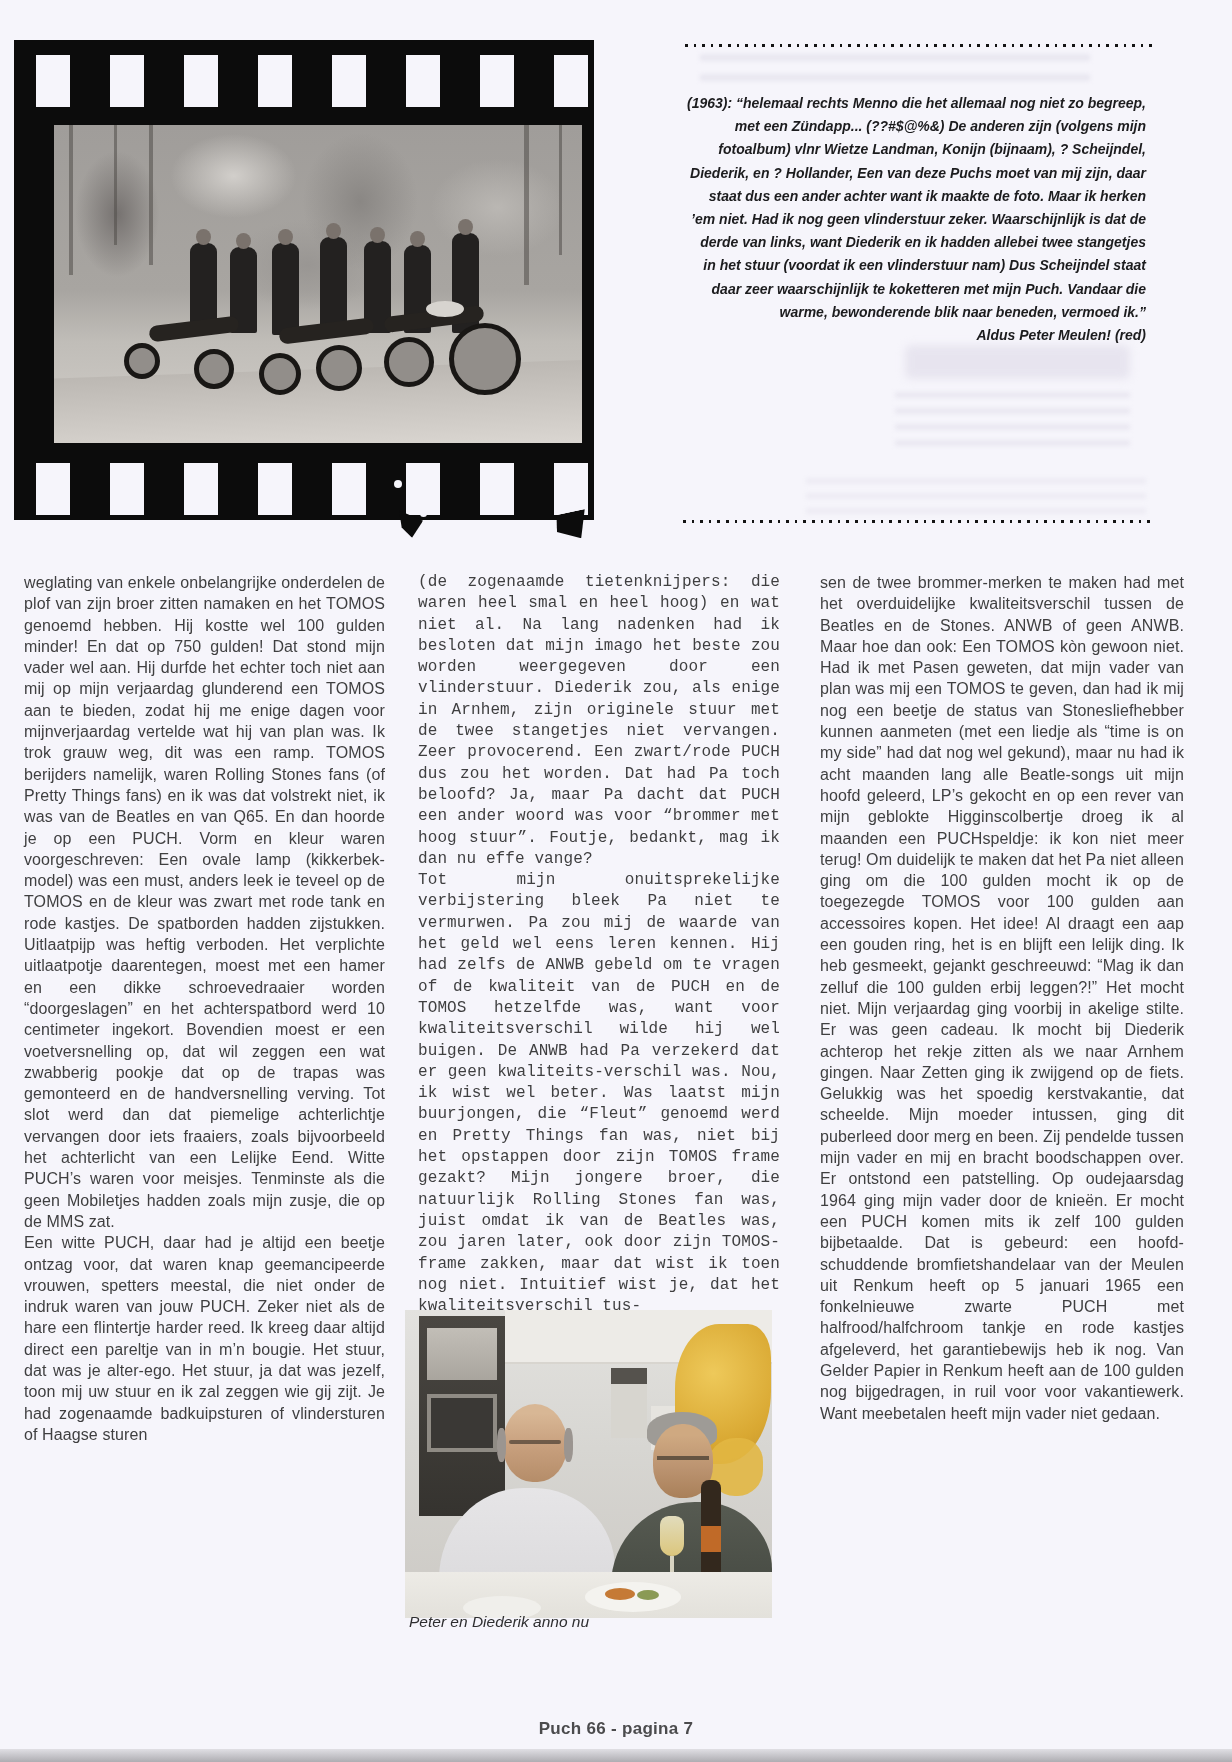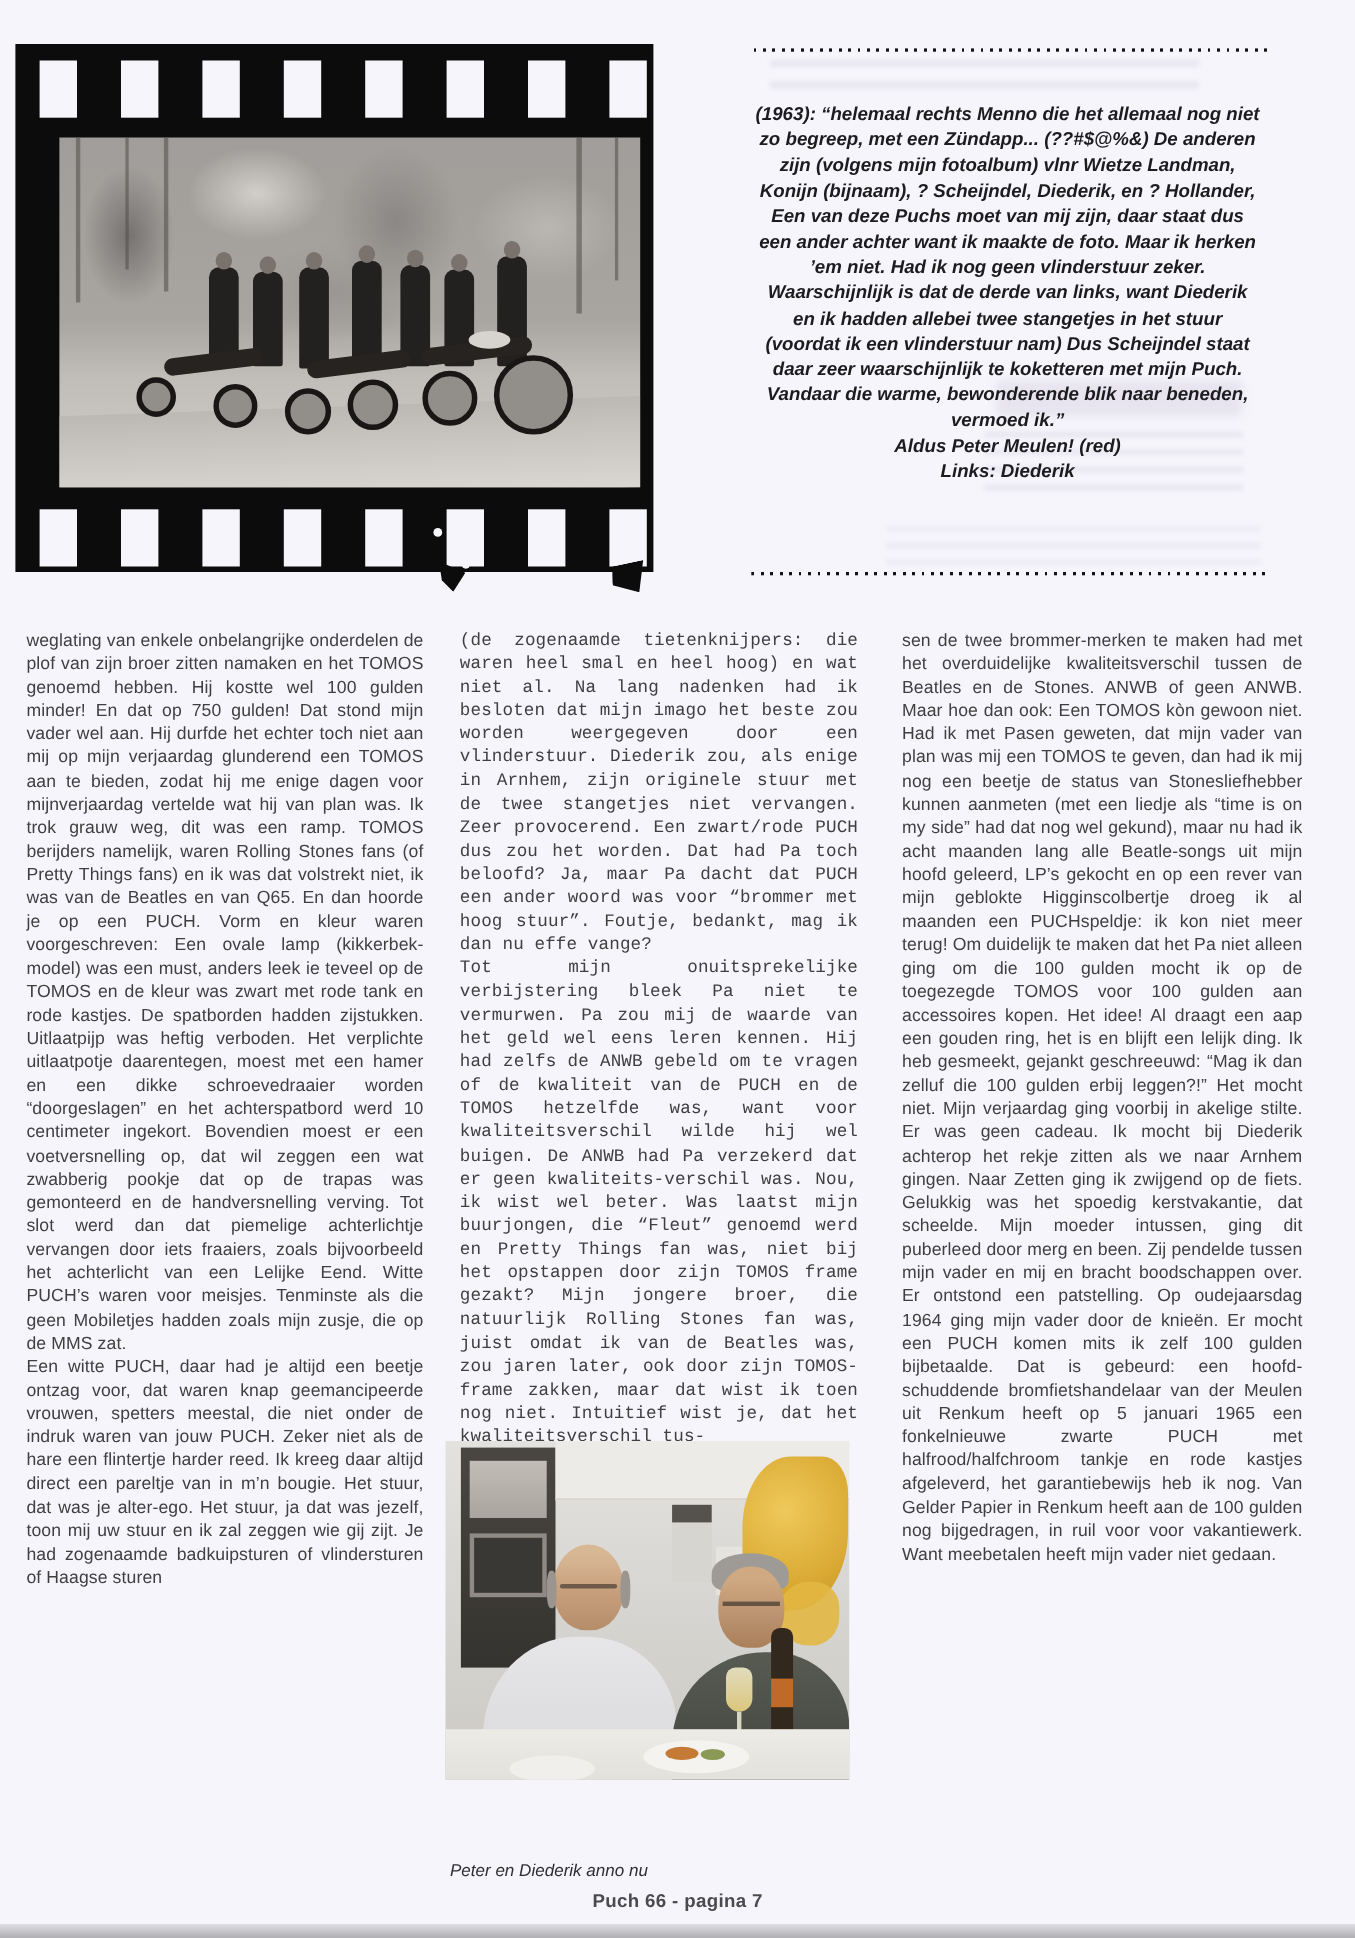--- a/index.html
+++ b/index.html
@@ -25,37 +25,37 @@
   .mbody{position:absolute;height:16px;background:#262320;border-radius:8px;transform:rotate(-7deg);}
   .wheel{position:absolute;border-radius:50%;border:5px solid #191715;background:#928e8a;box-sizing:border-box;}
   .tank{position:absolute;background:#d7d4cf;border-radius:50%;}
   .torn{position:absolute;background:#0c0c0c;}
   .speck{position:absolute;background:#f6f5fb;border-radius:50%;}
 
   
   .dotted{position:absolute;height:3px;
           background:repeating-linear-gradient(90deg,#141414 0 2.6px,transparent 2.6px 8.6px);}
   .quote-block{position:absolute;left:686px;top:92px;width:460px;color:#1c1c1e;
-               font-style:italic;font-weight:bold;font-size:17px;line-height:23.2px;text-align:center;}
+               font-style:italic;font-weight:bold;font-size:14px;line-height:23.2px;text-align:right;}
   .quote-block p{margin:0;}
   .quote-attrs{margin-top:23px;}
 
   
   .col{position:absolute;top:572px;font-size:16px;line-height:21.3px;color:#3f3f40;
        text-align:justify;letter-spacing:.1px;}
   .col p{margin:0;}
   #col-left{left:24px;width:361px;}
   #col-mid{left:418px;width:362px;font-family:Liberation Mono, monospace;}
   #col-right{left:820px;width:364px;}
 
   
   .photo-now{position:absolute;left:405px;top:1310px;width:367px;height:308px;overflow:hidden;
              background:linear-gradient(180deg,#e3e2df 0%,#d7d6d2 45%,#ccc9c4 100%);}
   .photo-now div{position:absolute;}
-  .caption{position:absolute;left:409px;top:1692px;font-style:italic;font-size:15.5px;color:#2e2e30;}
+  .caption{position:absolute;left:409px;top:1613px;font-style:italic;font-size:15.5px;color:#2e2e30;}
 
   
   .footer{position:absolute;left:0;top:1719px;width:100%;text-align:center;font-weight:bold;
           font-size:17px;color:#4b4b4d;letter-spacing:.3px;}
   .ghost{position:absolute;opacity:.5;filter:blur(2px);}
   .scan-bottom{position:absolute;left:0;bottom:0;width:100%;height:13px;
                background:linear-gradient(180deg,#e0dfe4,#aeadb2);}
 </style>
 </head>
 <body>
@@ -132,21 +132,20 @@
     <span class="speck" style="left:394px;top:456px;width:6px;height:10px"></span>
     <span class="speck" style="left:406px;top:470px;width:7px;height:7px"></span>
   </div>
   <div class="torn" style="left:395px;top:514px;width:26px;height:22px;transform:rotate(18deg);clip-path:polygon(0 0,100% 10%,80% 100%,30% 70%)"></div>
   <div class="torn" style="left:556px;top:512px;width:32px;height:28px;transform:rotate(-12deg);clip-path:polygon(10% 0,100% 0,70% 100%,0 60%)"></div>
 
   <div class="dotted" style="left:685px;top:44px;width:472px;"></div>
   <div class="quote-block">
     <p>(1963): “helemaal rechts Menno die het allemaal nog niet zo begreep, met een Zündapp... (??#$@%&amp;) De anderen zijn (volgens mijn fotoalbum) vlnr Wietze Landman, Konijn (bijnaam), ? Scheijndel, Diederik, en ? Hollander, Een van deze Puchs moet van mij zijn, daar staat dus een ander achter want ik maakte de foto. Maar ik herken ’em niet. Had ik nog geen vlinderstuur zeker. Waarschijnlijk is dat de derde van links, want Diederik en ik hadden allebei twee stangetjes in het stuur (voordat ik een vlinderstuur nam) Dus Scheijndel staat daar zeer waarschijnlijk te koketteren met mijn Puch. Vandaar die warme, bewonderende blik naar beneden, vermoed ik.”</p>
     <p class="quote-attrs">Aldus Peter Meulen! (red)</p>
-    <p>Links: Diederik</p>
   </div>
   <div class="dotted" style="left:683px;top:520px;width:472px;"></div>
 
   <div class="col" id="col-left">
     <p>weglating van enkele onbelangrijke onderdelen de plof van zijn broer zitten namaken en het TOMOS genoemd hebben. Hij kostte wel 100 gulden minder! En dat op 750 gulden! Dat stond mijn vader wel aan. Hij durfde het echter toch niet aan mij op mijn verjaardag glunderend een TOMOS aan te bieden, zodat hij me enige dagen voor mijnverjaardag vertelde wat hij van plan was. Ik trok grauw weg, dit was een ramp. TOMOS berijders namelijk, waren Rolling Stones fans (of Pretty Things fans) en ik was dat volstrekt niet, ik was van de Beatles en van Q65. En dan hoorde je op een PUCH. Vorm en kleur waren voorgeschreven: Een ovale lamp (kikkerbek-model) was een must, anders leek ie teveel op de TOMOS en de kleur was zwart met rode tank en rode kastjes. De spatborden hadden zijstukken. Uitlaatpijp was heftig verboden. Het verplichte uitlaatpotje daarentegen, moest met een hamer en een dikke schroevedraaier worden “doorgeslagen” en het achterspatbord werd 10 centimeter ingekort. Bovendien moest er een voetversnelling op, dat wil zeggen een wat zwabberig pookje dat op de trapas was gemonteerd en de handversnelling verving. Tot slot werd dan dat piemelige achterlichtje vervangen door iets fraaiers, zoals bijvoorbeeld het achterlicht van een Lelijke Eend. Witte PUCH’s waren voor meisjes. Tenminste als die geen Mobiletjes hadden zoals mijn zusje, die op de MMS zat.</p>
     <p>Een witte PUCH, daar had je altijd een beetje ontzag voor, dat waren knap geemancipeerde vrouwen, spetters meestal, die niet onder de indruk waren van jouw PUCH.  Zeker niet als de hare een flintertje harder reed. Ik kreeg daar altijd direct een pareltje van in m’n bougie. Het stuur, dat was je alter-ego. Het stuur, ja dat was jezelf, toon mij uw stuur en ik zal zeggen wie gij zijt. Je had zogenaamde badkuipsturen of vlindersturen of Haagse sturen</p>
   </div>
   <div class="col" id="col-mid">
     <p>(de zogenaamde tietenknijpers: die waren heel smal en heel hoog) en wat niet al. Na lang nadenken had ik besloten dat mijn imago het beste zou worden weergegeven door een vlinderstuur. Diederik zou, als enige in Arnhem, zijn originele stuur met de twee stangetjes niet vervangen. Zeer provocerend. Een zwart/rode PUCH dus zou het worden. Dat had Pa toch beloofd? Ja, maar Pa dacht dat PUCH een ander woord was voor “brommer met hoog stuur”. Foutje, bedankt, mag ik dan nu effe vange?</p>
     <p>Tot mijn onuitsprekelijke verbijstering bleek Pa niet te vermurwen. Pa zou mij de waarde van het geld wel eens leren kennen. Hij had zelfs de ANWB gebeld om te vragen of de kwaliteit van de PUCH en de TOMOS hetzelfde was, want voor kwaliteitsverschil wilde hij wel buigen. De ANWB had Pa verzekerd dat er geen kwaliteits-verschil was. Nou, ik wist wel beter. Was laatst mijn buurjongen, die “Fleut” genoemd werd en Pretty Things fan was, niet bij het opstappen door zijn TOMOS frame gezakt? Mijn jongere broer, die natuurlijk Rolling Stones fan was, juist omdat ik van de Beatles was, zou jaren later, ook door zijn TOMOS-frame zakken, maar dat wist ik toen nog niet. Intuitief wist je, dat het kwaliteitsverschil tus-</p>

